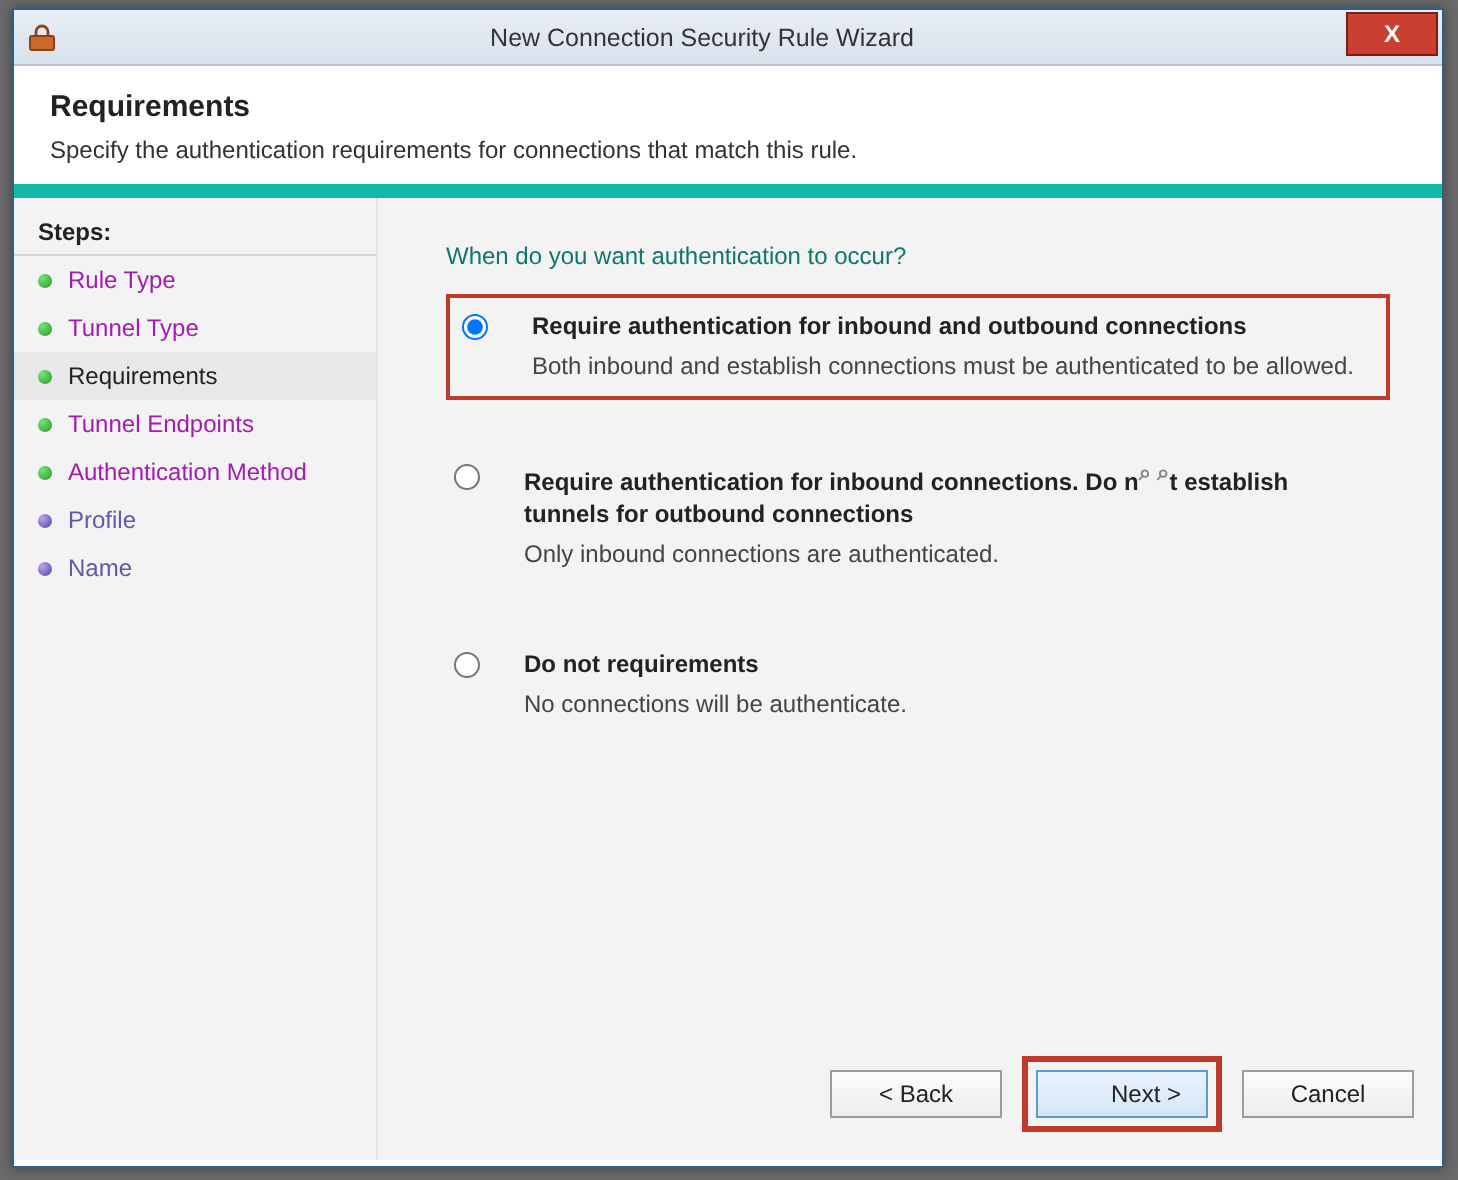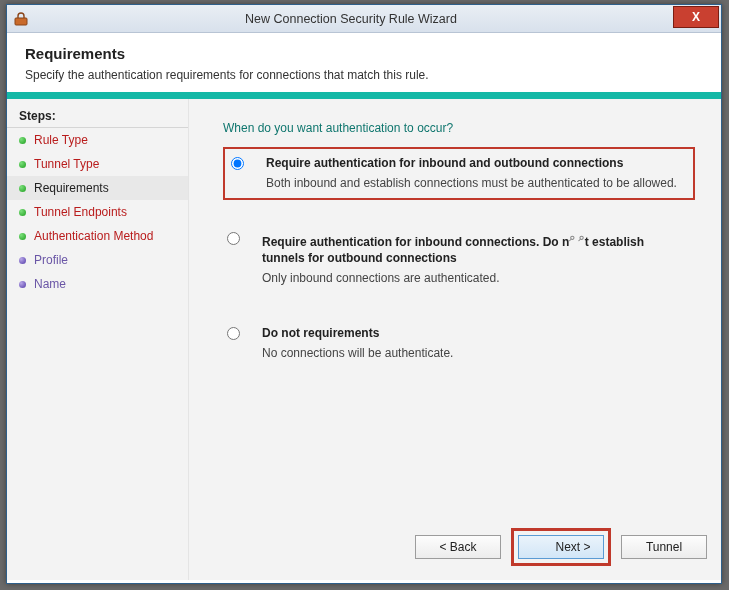--- a/index.html
+++ b/index.html
@@ -84,21 +84,21 @@
     color: #222;
     padding: 4px 10px 4px 12px;
     border-bottom: 1px solid #d5d5d5;
   }
   .step-item {
     display: flex;
     align-items: center;
     gap: 8px;
     padding: 5px 10px 5px 12px;
     font-size: 12px;
-    color: #b91c1c;
+    color: #a21caf;
     cursor: default;
   }
   .step-item.current {
     color: #222;
     background: #e8e8e8;
   }
   .step-item.dim { color: #6a56a6; }
   .bullet {
     width: 7px; height: 7px;
     border-radius: 50%;
@@ -269,19 +269,19 @@
       <div class="button-bar">
         <div class="btn">
           <span>&lt; Back</span>
         </div>
         <div class="next-wrap">
           <div class="btn primary">
             <span>Next &gt;</span>
           </div>
         </div>
         <div class="btn">
-          <span>Tunnel</span>
+          <span>Cancel</span>
         </div>
       </div>
 
     </div>
   </div>
 </div>
 
 </body></html>

